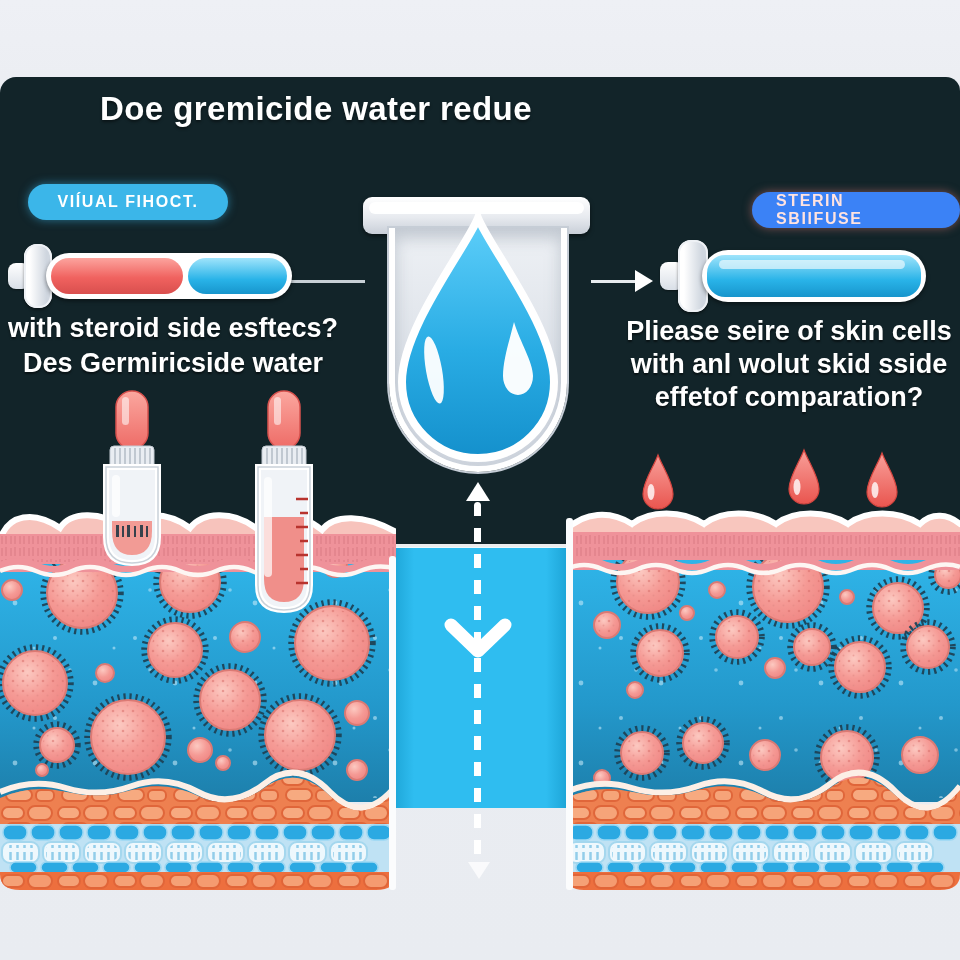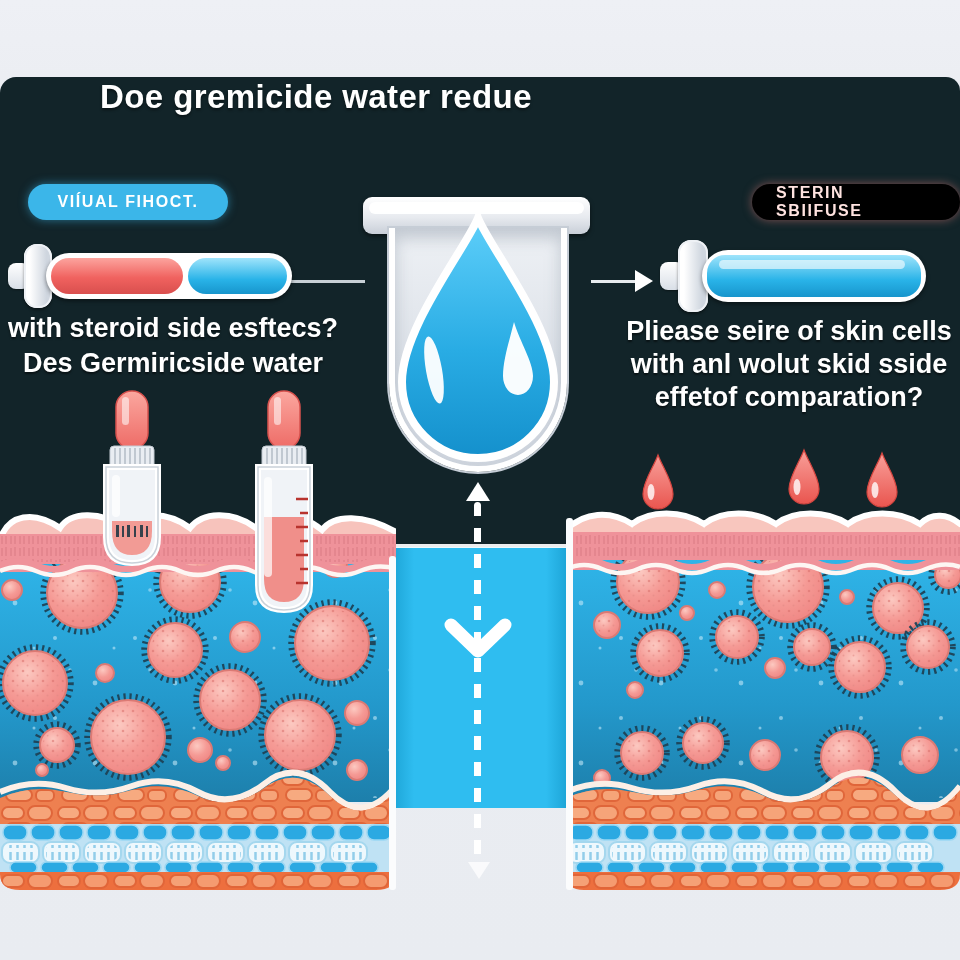--- a/index.html
+++ b/index.html
@@ -10,34 +10,34 @@
   }
   .abs{position:absolute;}
 
   
   .dark-panel{
     left:0;top:77px;width:960px;height:470px;
     background:#122429;border-radius:16px 14px 0 0;z-index:1;
   }
 
   
-  .title-wrap{left:0;top:76px;width:776px;text-align:center;z-index:6;color:#fff;
+  .title-wrap{left:0;top:88px;width:776px;text-align:center;z-index:6;color:#fff;
     font-weight:bold;font-size:33px;line-height:41px;letter-spacing:.4px;
     text-shadow:0 2px 3px rgba(0,0,0,.45);}
   .title-line1{display:block;transform:translateX(-72px);}
   .title-line2{display:block;}
 
   
   .badge{top:184px;height:36px;display:flex;align-items:center;justify-content:center;
     border-radius:19px;font-weight:bold;font-size:16px;letter-spacing:1.6px;z-index:6;
     padding:0 24px;}
   .badge-left{left:28px;min-width:152px;background:#3bb6e9;color:#ffffff;
     box-shadow:0 0 10px rgba(59,182,233,.55);}
-  .badge-right{left:752px;min-width:130px;background:#000000;color:#ffe3e0;
-    box-shadow:0 0 10px rgba(239,127,123,.5);}
+  .badge-right{left:752px;min-width:130px;background:#3b82f6;color:#ffe3e0;
+    box-shadow:0 0 10px rgba(239,127,123,.5);margin-top:8px;}
 
   
   .caption{z-index:6;color:#fff;font-weight:bold;font-size:27px;line-height:35px;
     text-align:center;text-shadow:0 2px 2px rgba(0,0,0,.5);}
   .caption-left{left:0;top:311px;width:346px;}
   .caption-right{left:616px;top:315px;width:346px;line-height:33px;}
 
   
   .syringe{z-index:5;}
   .syr-left{left:8px;top:244px;width:284px;height:64px;}

